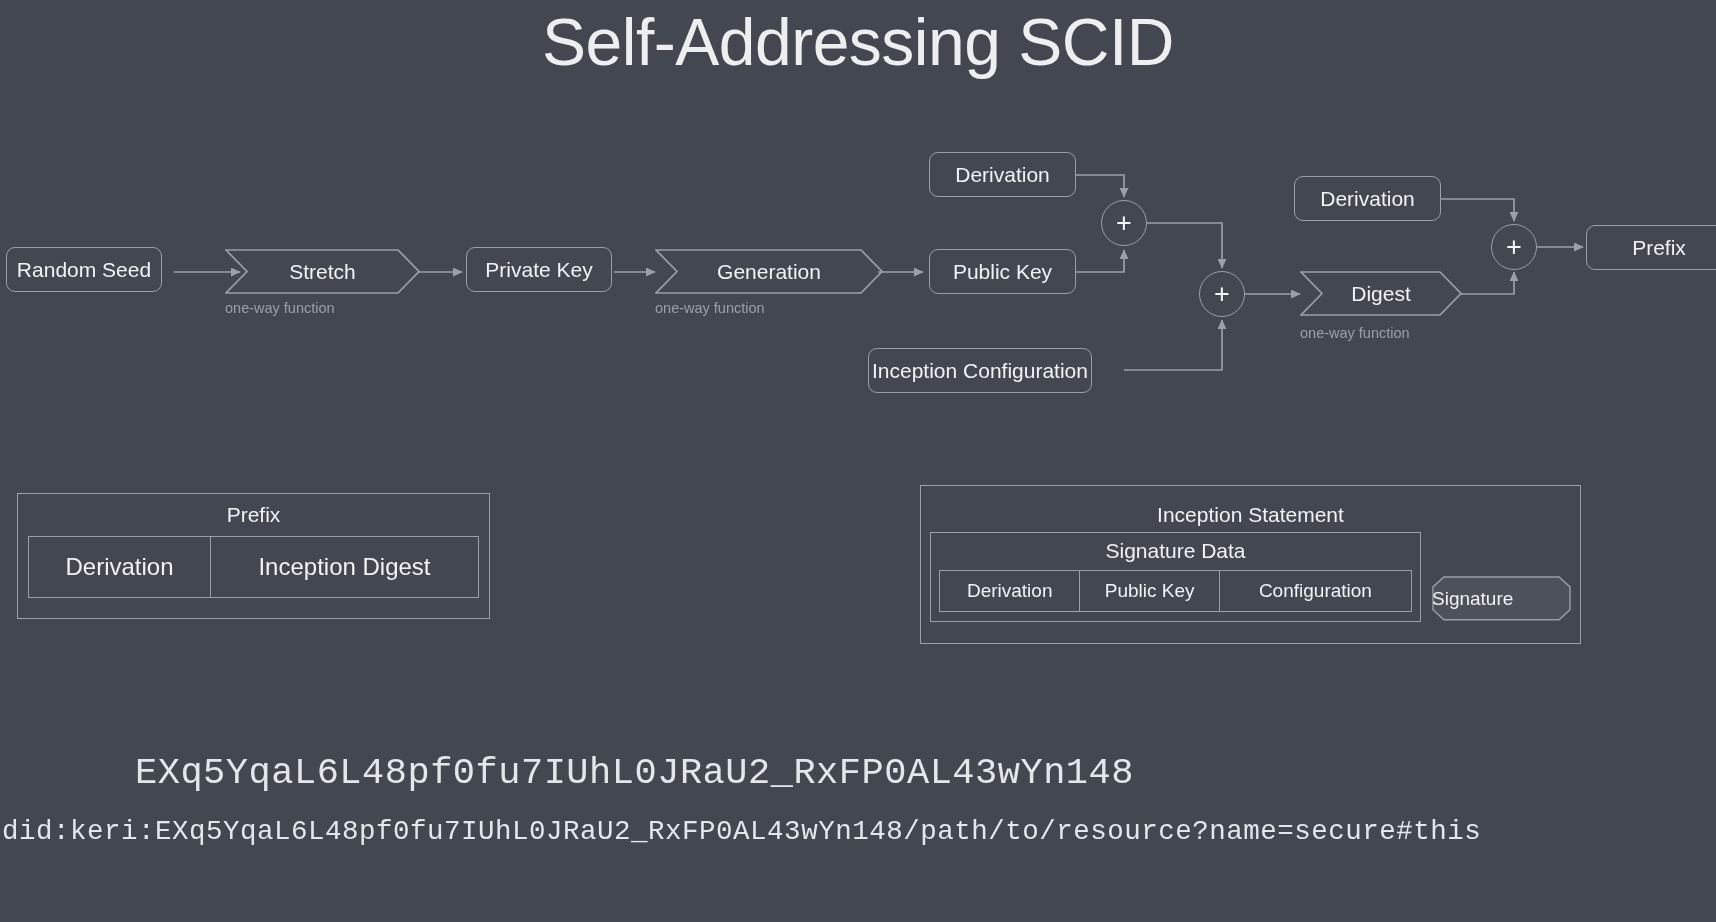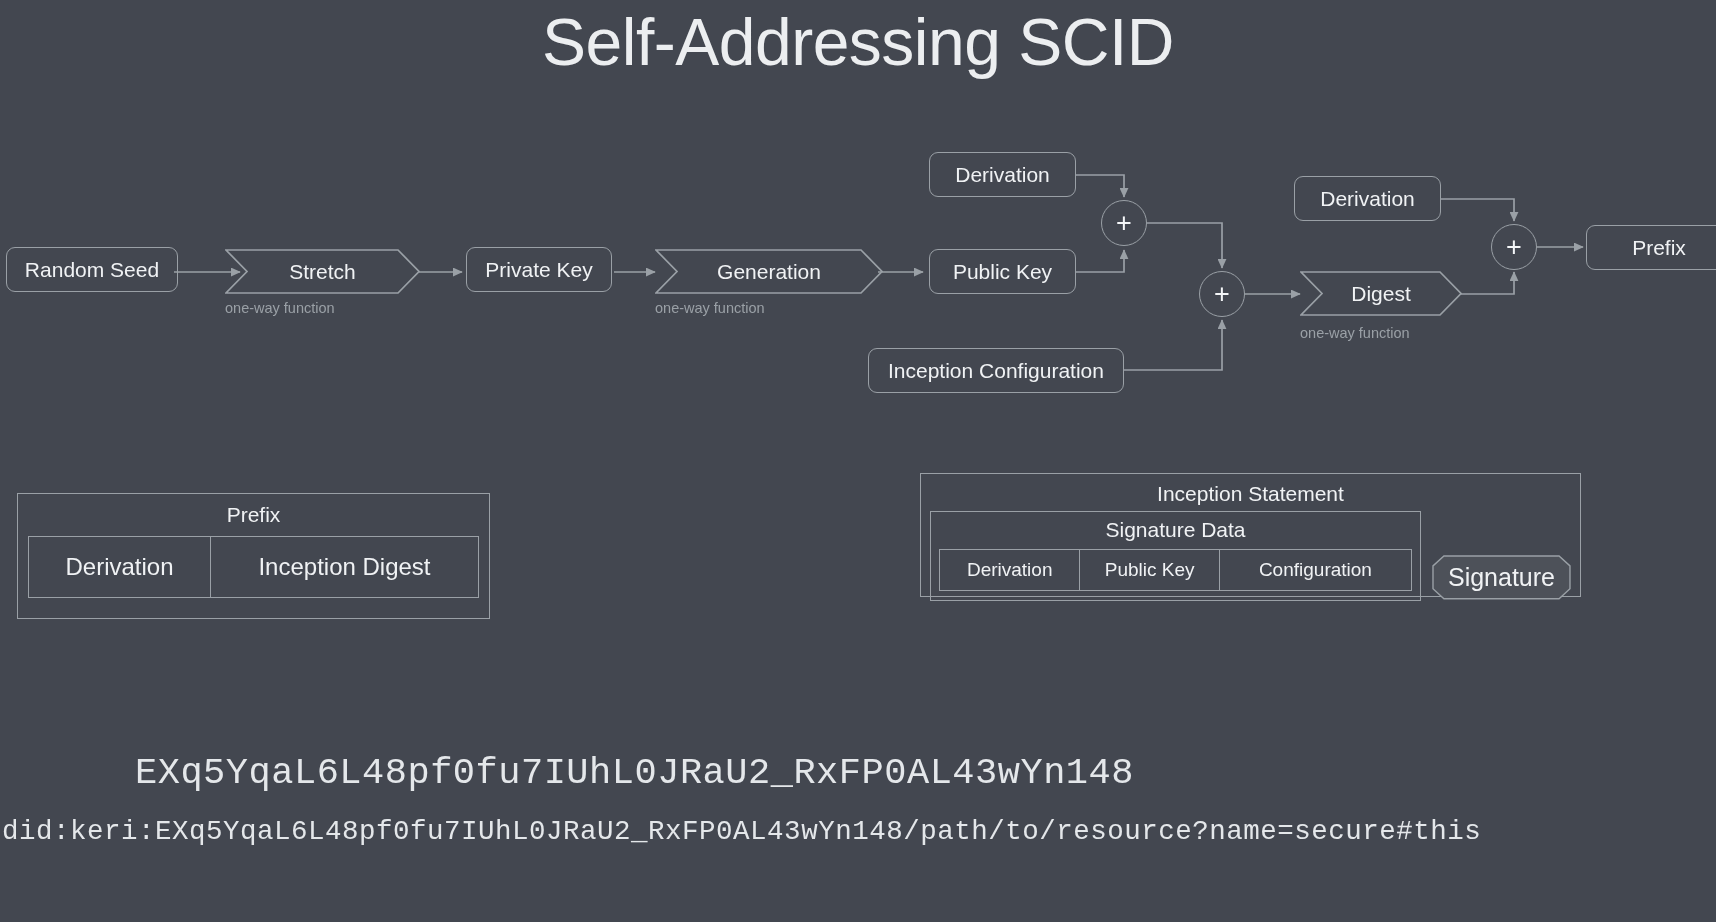--- a/index.html
+++ b/index.html
@@ -125,22 +125,21 @@
 
   .cell-sm {
     font-size: 19px;
   }
 
   
   .sig-badge {
     position: absolute;
     display: flex;
     align-items: center;
-    justify-content: center;
-    font-size: 25px;
+    font-size: 19px;
     color: #f0f2f4;
     white-space: nowrap;
   }
   .sig-badge svg { position: absolute; inset: 0; }
   .sig-badge span { position: relative; z-index: 2; }
 
   
   .mono {
     position: absolute;
     font-family: "Liberation Mono", monospace;
@@ -182,21 +181,21 @@
     <path d="M1441,199 L1514,199 L1514,221"></path>
 
     <path d="M1461,294 L1514,294 L1514,272"></path>
 
     <path d="M1537,247 L1583,247"></path>
   </g>
 </svg>
 
 <div class="title">Self-Addressing SCID</div>
 
-<div class="node" style="left:6px; top:247px; width:172px; height:45px;">
+<div class="node" style="left:6px; top:247px; width:156px; height:45px;">
   <span>Random Seed</span>
 </div>
 
 <div class="chevron" style="left:225px; top:249px; width:195px; height:45px;">
   <svg class="chev-svg" viewBox="0 0 195 45" preserveAspectRatio="none">
     <path d="M1,1 L173,1 L194,22.5 L173,44 L1,44 L22,22.5 Z" fill="none" stroke="#9aa0a6" stroke-width="1.7" vector-effect="non-scaling-stroke"></path>
   </svg>
   <span class="chev-label">Stretch</span>
 </div>
 <div class="owf-label" style="left:225px; top:300px; width:195px;">one-way function</div>
@@ -214,21 +213,21 @@
 <div class="owf-label" style="left:655px; top:300px; width:228px;">one-way function</div>
 
 <div class="node" style="left:929px; top:152px; width:147px; height:45px;">
   <span>Derivation</span>
 </div>
 
 <div class="node" style="left:929px; top:249px; width:147px; height:45px;">
   <span>Public Key</span>
 </div>
 
-<div class="node" style="left:868px; top:348px; width:256px; height:45px;justify-content:center;">
+<div class="node" style="left:868px; top:348px; width:224px; height:45px;justify-content:center;">
   <span>Inception Configuration</span>
 </div>
 
 <div class="plus" style="left:1101px; top:200px;">
   <span>+</span>
 </div>
 
 <div class="plus" style="left:1199px; top:271px;">
   <span>+</span>
 </div>
@@ -258,21 +257,21 @@
   <div class="cellrow" style="margin-top:9px;">
     <div class="cell" style="width:183px; height:62px;">
       <span>Derivation</span>
     </div>
     <div class="cell" style="width:268px; height:62px;">
       <span>Inception Digest</span>
     </div>
   </div>
 </div>
 
-<div class="tbl-outer" style="left:920px; top:473px; width:661px; height:124px; padding:8px 9px 9px 9px;">
+<div class="tbl-outer" style="left:920px; top:485px; width:661px; height:159px; padding:17px 9px 9px 9px;">
   <div class="tbl-title">Inception Statement</div>
 
   <div style="display:flex; align-items:flex-start; margin-top:5px;">
 
     <div class="tbl-outer" style="position:relative; left:0; top:0; width:491px; padding:6px 8px 9px 8px;">
       <div class="tbl-title">Signature Data</div>
       <div class="cellrow" style="margin-top:7px;">
         <div class="cell cell-sm" style="width:142px; height:42px;">
           <span>Derivation</span>
         </div>

